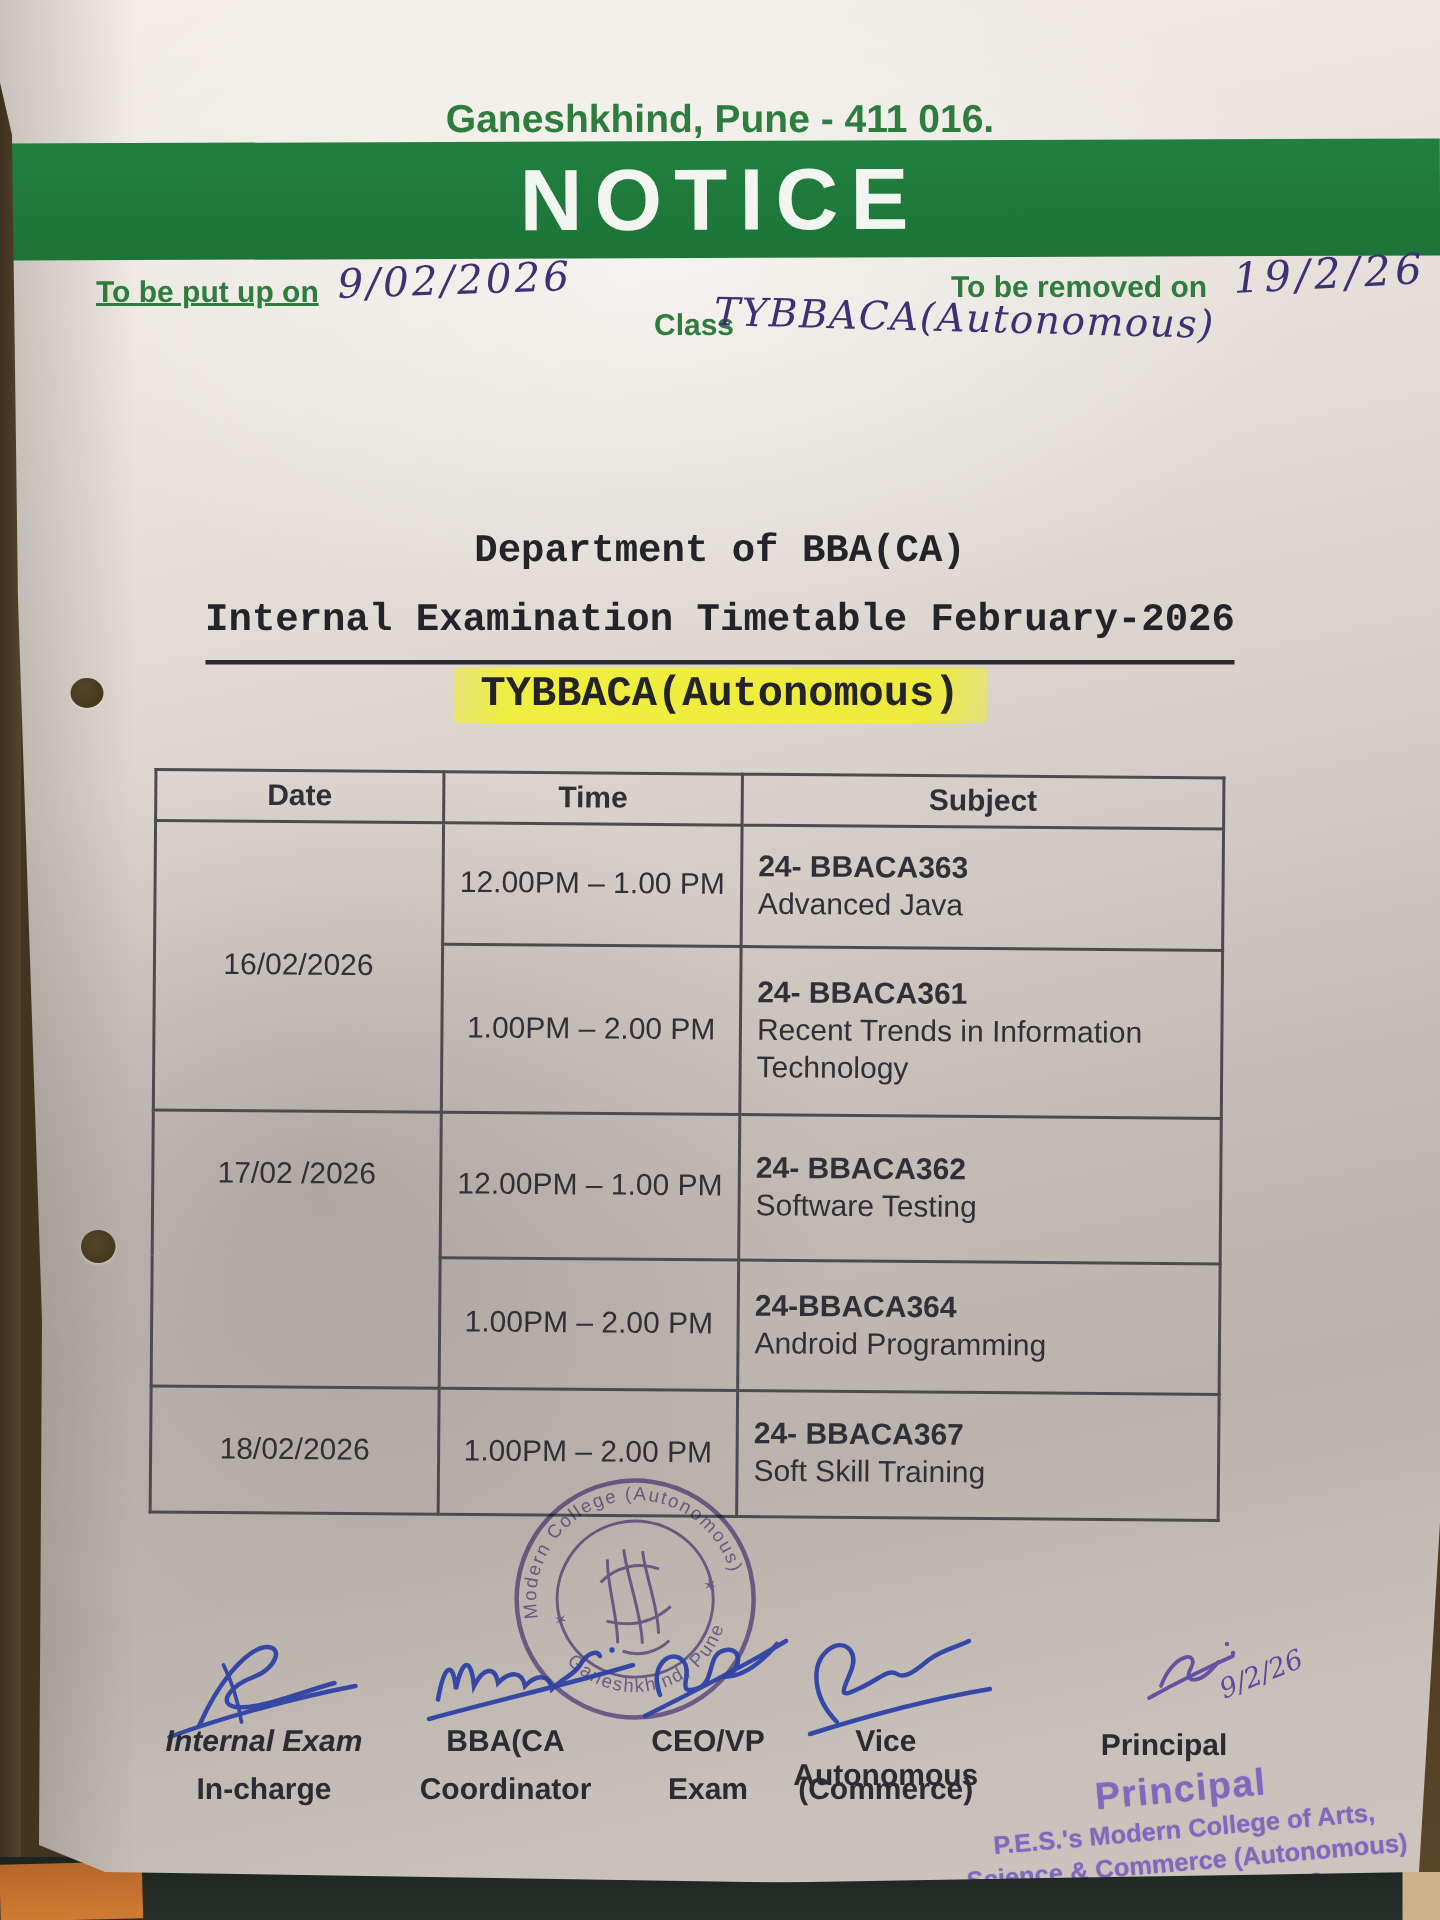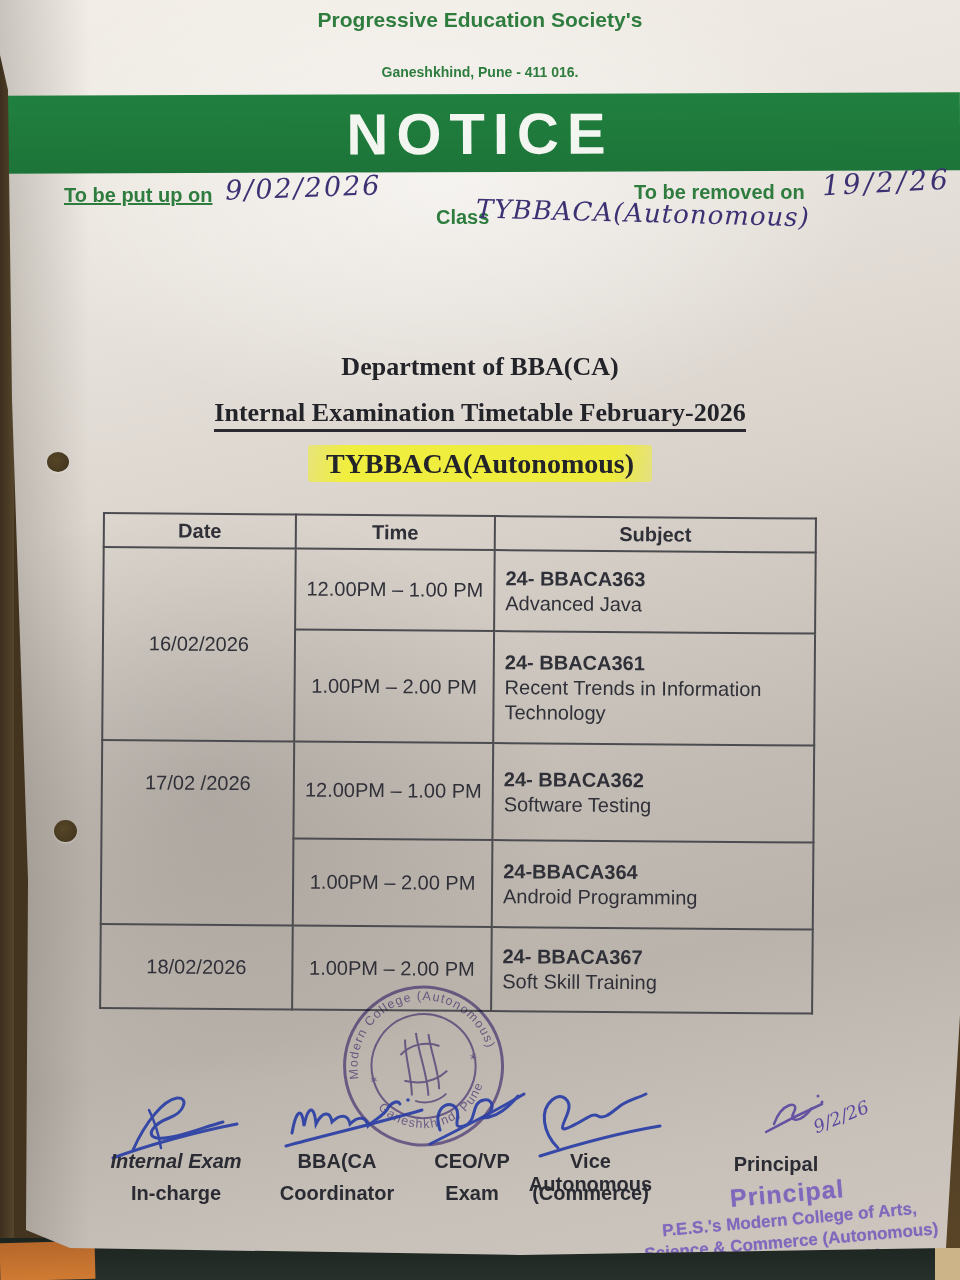--- a/index.html
+++ b/index.html
@@ -24,31 +24,31 @@
   }
   .paper-shade-left{left:0;top:0;width:90px;height:1280px;background:linear-gradient(90deg,rgba(50,42,34,.22),rgba(50,42,34,0));}
 
   .punch-hole{background:radial-gradient(circle at 40% 40%,#564627,#3f331d);border-radius:50%;box-shadow:0 1px 2px rgba(255,255,255,.35);}
 
   
   .green{color:#2e7d3f;font-weight:bold;}
   .center{text-align:center;}
   .society{left:0;top:8px;width:960px;font-size:21px;}
   .college{left:0;top:34px;width:960px;font-size:27px;letter-spacing:.2px;}
-  .address{left:0;top:64px;width:960px;font-size:14px;}
+  .address{left:0;top:64px;width:960px;font-size:26px;}
 
   .banner{left:0;top:94px;width:960px;height:78px;background:linear-gradient(180deg,#20803f,#1d7438);display:flex;align-items:center;justify-content:center;transform:rotate(-.2deg);}
   .banner span{color:#f3f6f0;font-weight:bold;font-size:58px;letter-spacing:8px;font-family:"Liberation Sans",sans-serif;}
 
   .label{font-size:20px;}
   .hand{font-family:"DejaVu Serif",serif;font-style:italic;color:#3b3173;}
 
   
-  .serifh{font-family:Liberation Serif, serif;font-weight:bold;color:#23232a;}
-  .underlined{border-bottom:3px solid #2a2a30;padding-bottom:2px;}
+  .serifh{font-family:Liberation Mono, monospace;font-weight:bold;color:#23232a;}
+  .underlined{border-bottom:3px solid #2a2a30;padding-bottom:12px;}
   .hl{background:linear-gradient(100deg,rgba(240,238,55,.55),#f0ee3e 12%,#eeeb3c 88%,rgba(240,238,55,.5));border-radius:3px;}
 
   
   table.tt{border-collapse:collapse;table-layout:fixed;width:712px;transform:rotate(.45deg);transform-origin:left top;}
   table.tt td,table.tt th{border:2px solid #4c4c50;color:#303038;font-size:20px;vertical-align:middle;background:transparent;}
   table.tt th{height:30px;font-weight:bold;text-align:center;}
   .td-date{text-align:center;}
   .td-time{text-align:center;}
   .td-subj{text-align:left;padding:8px 8px 8px 10px;}
   .subj-code{font-weight:bold;display:block;line-height:1.25;}
@@ -73,21 +73,20 @@
   <div class="abs bg-wood-left"></div>
   <div class="abs bg-strip-right"></div>
   <div class="abs bg-tan-right"></div>
 
   <div class="abs paper">
     <div class="abs paper-shade-left"></div>
 
     <div class="abs punch-hole" style="left:47px;top:452px;width:22px;height:20px;"></div>
     <div class="abs punch-hole" style="left:54px;top:820px;width:23px;height:22px;"></div>
 
-    <div class="abs center green society">Progressive Education Society's</div>
     <div class="abs center green address">Ganeshkhind, Pune - 411 016.</div>
 
     <div class="abs banner">
       <span>NOTICE</span>
     </div>
 
     <div class="abs green label" style="left:64px;top:184px;text-decoration:underline;">To be put up on</div>
     <div class="abs hand" style="left:225px;top:172px;font-size:27px;transform:rotate(-2deg);letter-spacing:2px;">9/02/2026</div>
 
     <div class="abs green label" style="left:634px;top:181px;">To be removed on</div>

